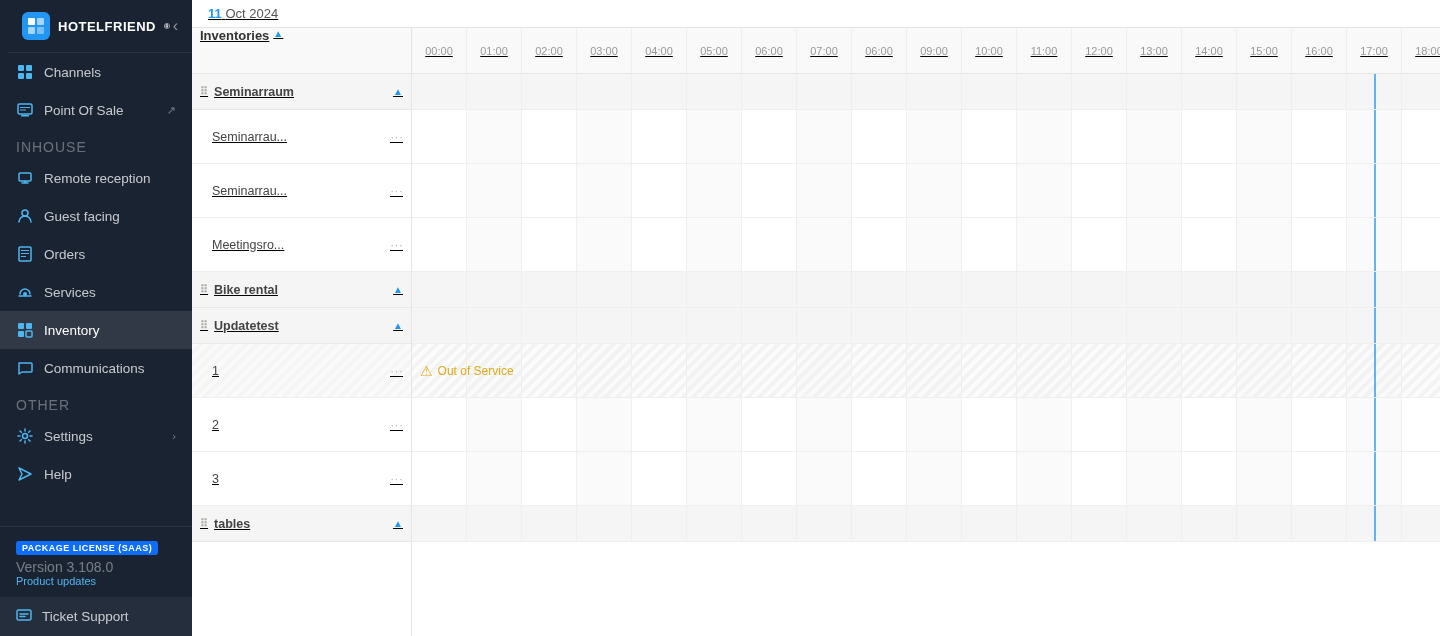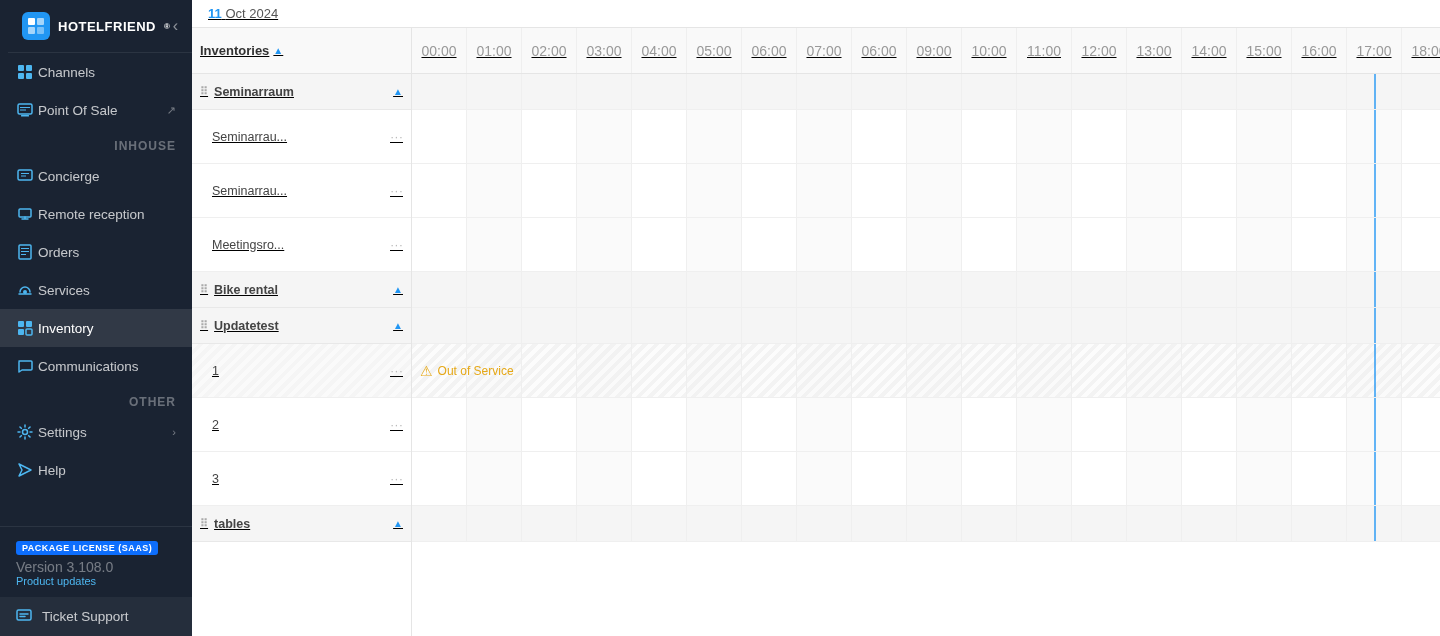--- a/index.html
+++ b/index.html
@@ -43,21 +43,21 @@
     .logo-tm { font-size: 8px; vertical-align: super; }
     .collapse-btn {
       color: rgba(255,255,255,0.5);
       cursor: pointer;
       font-size: 16px;
     }
 
     .sidebar-nav-item {
       display: flex;
       align-items: center;
-      gap: 4px;
+      gap: 10px;
       padding: 10px 16px;
       cursor: pointer;
       color: rgba(255,255,255,0.75);
       font-size: 13.5px;
       transition: background 0.15s;
       position: relative;
       text-align: right;
     }
     .sidebar-nav-item.active { color: #fff; background: rgba(255,255,255,0.1); }
     .sidebar-nav-item .nav-icon {
@@ -65,26 +65,25 @@
       display: flex; align-items: center; justify-content: center;
       font-size: 14px; color: #4db6f0;
     }
     .sidebar-nav-item .nav-arrow {
       margin-left: auto;
       font-size: 11px;
       color: rgba(255,255,255,0.4);
     }
     .sidebar-section-label {
       padding: 10px 16px 4px;
-      font-size: 12px;
-      font-weight: 700;
+      font-size: 14px;
+      font-weight: 400;
       color: rgba(255,255,255,0.35);
       letter-spacing: 1px;
       text-transform: uppercase;
-      text-align: right;
     }
     .sidebar-nav-item .external-icon {
       font-size: 11px; color: rgba(255,255,255,0.4); margin-left: auto;
     }
 
     .sidebar-footer {
       margin-top: auto;
       padding: 10px 16px;
       border-top: 1px solid rgba(255,255,255,0.08);
     }
@@ -147,21 +146,21 @@
       width: 220px;
       min-width: 220px;
       border-right: 1px solid #e5e5e5;
       overflow-y: auto;
       overflow-x: hidden;
       background: #fff;
     }
 
     .inv-header-row {
       display: flex;
-      align-items: center;
+      align-items: flex-start;
       padding: 0 8px;
       height: 46px;
       background: #f9f9f9;
       border-bottom: 1px solid #e5e5e5;
       font-size: 13px;
       font-weight: 600;
       color: #333;
     }
     .inv-sort-icon { color: #2196f3; margin-left: 4px; font-size: 10px; }
 
@@ -225,21 +224,21 @@
       height: 46px;
       border-bottom: 1px solid #e5e5e5;
       background: #f9f9f9;
       position: sticky;
       top: 0;
       z-index: 10;
     }
     .time-cell-header {
       flex: 0 0 55px;
       text-align: center;
-      font-size: 14px;
+      font-size: 11px;
       color: #999;
       border-right: 1px solid #efefef;
       display: flex;
       align-items: center;
       justify-content: center;
     }
 
     .time-grid-row {
       display: flex;
       height: 54px;
@@ -346,35 +345,34 @@
       </svg>
     </span>
     <span>Point Of Sale</span>
     <span class="external-icon">↗</span>
   </div>
 
   <div class="sidebar-section-label">INHOUSE</div>
   <div class="sidebar-nav-item">
     <span class="nav-icon">
       <svg width="16" height="16" viewBox="0 0 16 16" fill="none">
-        <rect x="1" y="2" width="14" height="10" rx="1.5" stroke="#4db6f0" stroke-width="1.5"></rect>
-        <rect x="4" y="5" width="8" height="1" fill="#4db6f0"></rect>
-        <rect x="4" y="7.5" width="5" height="1" fill="#4db6f0"></rect>
-      </svg>
-    </span>
-    <span>Concierge</span>
-  </div>
-  <div class="sidebar-nav-item">
-    <span class="nav-icon">
-      <svg width="16" height="16" viewBox="0 0 16 16" fill="none">
         <rect x="2" y="3" width="12" height="8" rx="1" stroke="#4db6f0" stroke-width="1.5"></rect>
         <path d="M5 13h6M8 11v2" stroke="#4db6f0" stroke-width="1.5" stroke-linecap="round"></path>
       </svg>
     </span>
     <span>Remote reception</span>
+  </div>
+  <div class="sidebar-nav-item">
+    <span class="nav-icon">
+      <svg width="16" height="16" viewBox="0 0 16 16" fill="none">
+        <circle cx="8" cy="5" r="3" stroke="#4db6f0" stroke-width="1.5"></circle>
+        <path d="M2 14c0-3.314 2.686-6 6-6s6 2.686 6 6" stroke="#4db6f0" stroke-width="1.5" stroke-linecap="round"></path>
+      </svg>
+    </span>
+    <span>Guest facing</span>
   </div>
   <div class="sidebar-nav-item">
     <span class="nav-icon">
       <svg width="16" height="16" viewBox="0 0 16 16" fill="none">
         <rect x="2" y="1" width="12" height="14" rx="1" stroke="#4db6f0" stroke-width="1.5"></rect>
         <rect x="4" y="4" width="8" height="1" fill="#4db6f0"></rect>
         <rect x="4" y="7" width="8" height="1" fill="#4db6f0"></rect>
         <rect x="4" y="10" width="5" height="1" fill="#4db6f0"></rect>
       </svg>
     </span>

